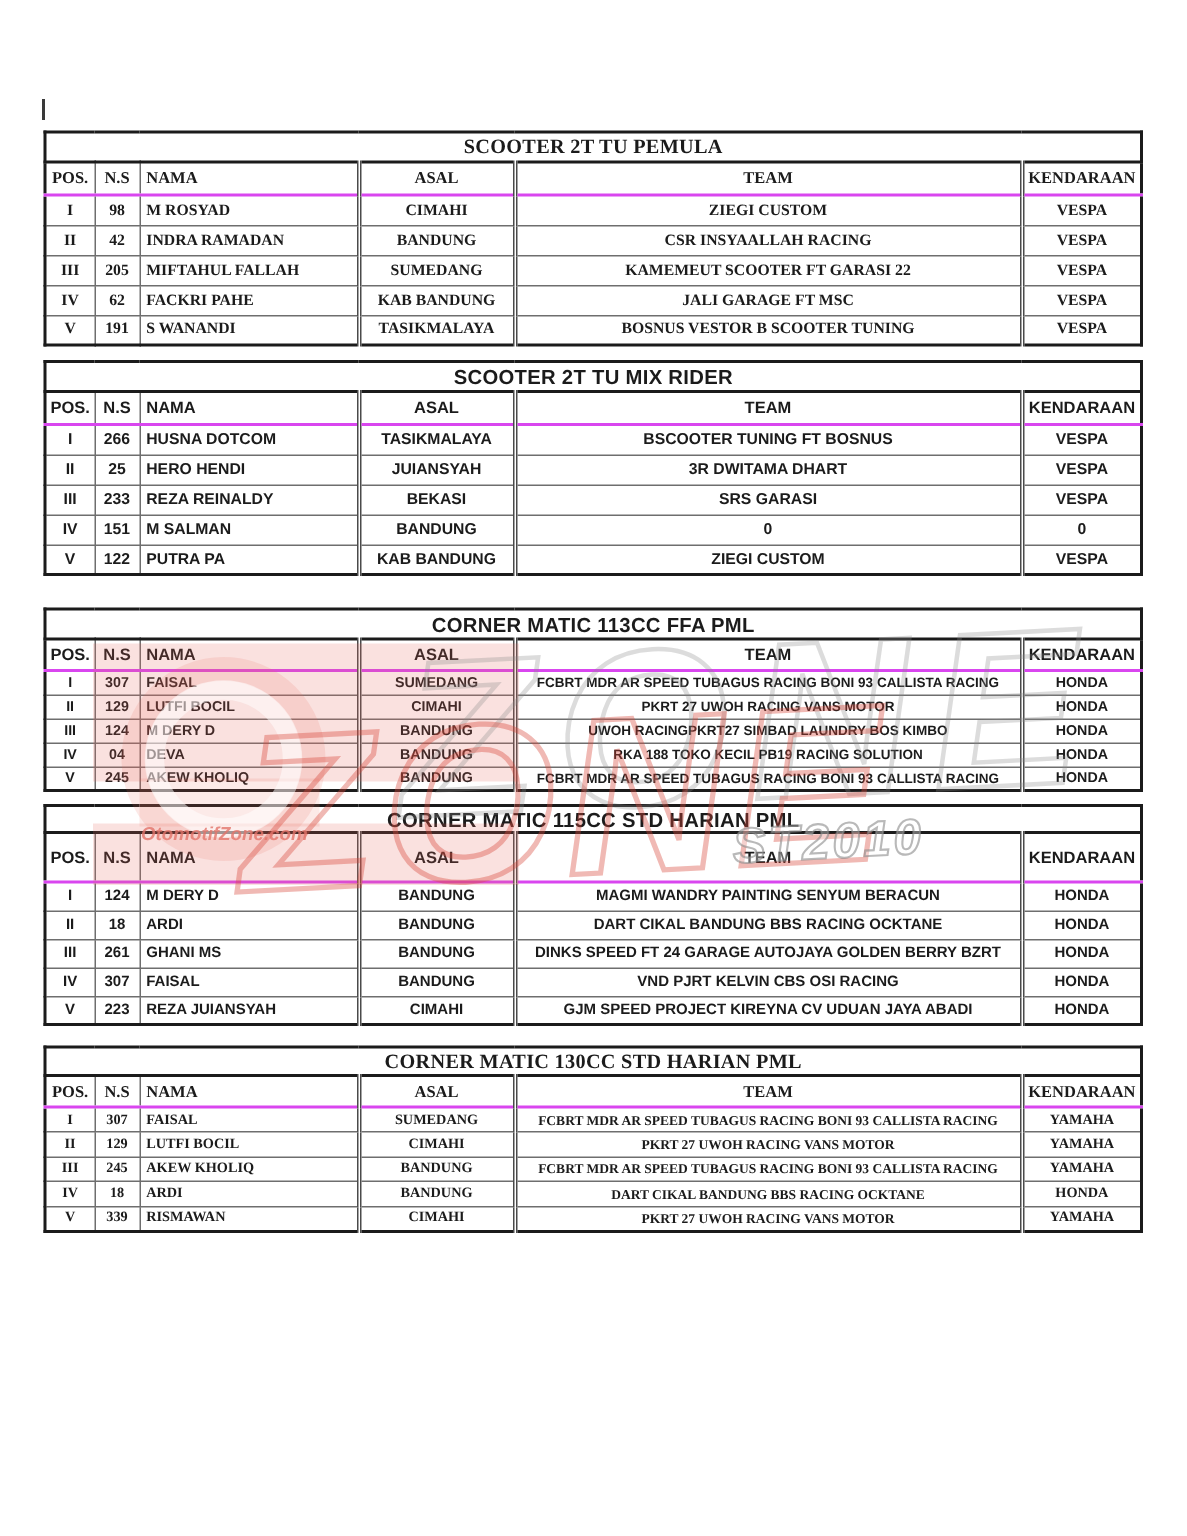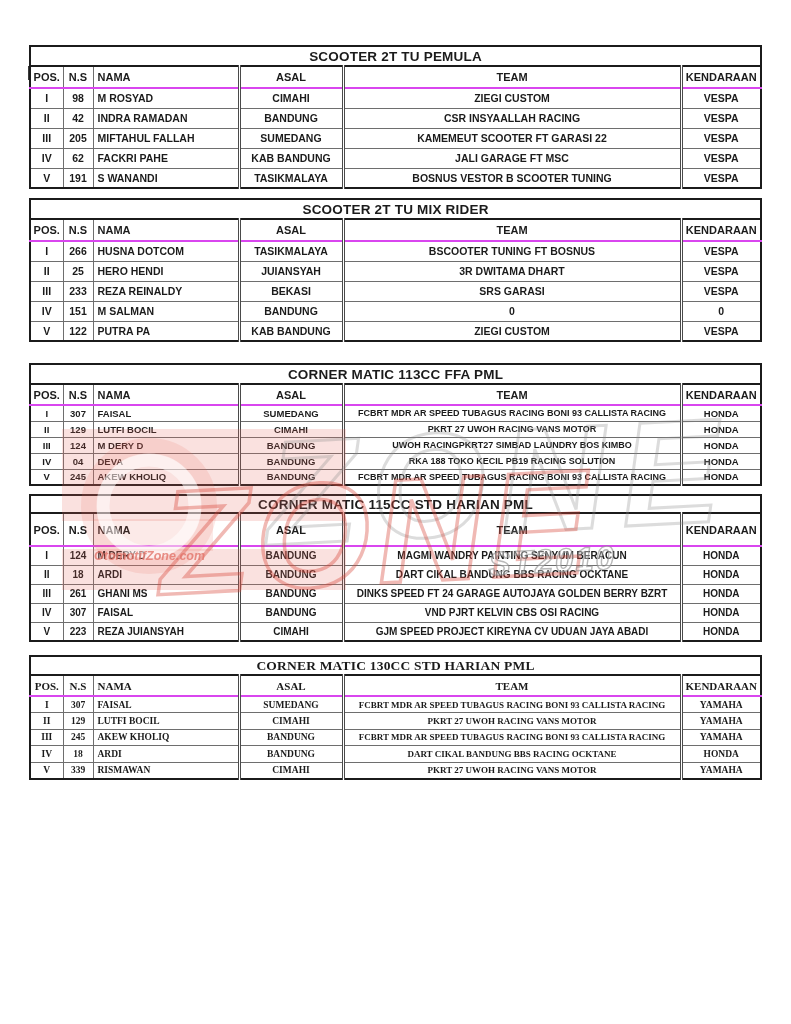--- a/index.html
+++ b/index.html
@@ -6,21 +6,21 @@
   html,body { width:791px; height:1024px; background:#ffffff; }
   body { font-family:"Liberation Sans", sans-serif; position:relative; overflow:hidden; }
   .page { position:relative; width:791px; height:1024px; background:#fff; }
 
   .crop-mark { position:absolute; left:28px; top:66px; width:2px; height:14px; background:#3a3a3a; }
 
   main#tables { position:absolute; left:29px; top:0; width:733px; }
 
   table.tbl { border-collapse:collapse; table-layout:fixed; width:733px;
               border:2px solid #1b1b1b; color:#1b1b1b; }
-  .t0 { margin-top:45px; }
+  .t0 { margin-top:87px;font-family:Liberation Serif, serif; }
   .t1 { margin-top:9px; }
   .t2 { margin-top:21px;padding-left:12px; }
   .t3 { margin-top:8px;border-radius:22px; }
   .t4 { margin-top:13px;font-family:Liberation Serif, serif; }
 
   .tbl td, .tbl th { border:1px solid #6e6e6e; white-space:nowrap; overflow:hidden;
                      font-weight:bold; text-align:center; vertical-align:middle; }
 
   .title-row td { border:2px solid #1b1b1b; font-size:13.5px; letter-spacing:.2px;
                   text-align:center; background:#fff; }

